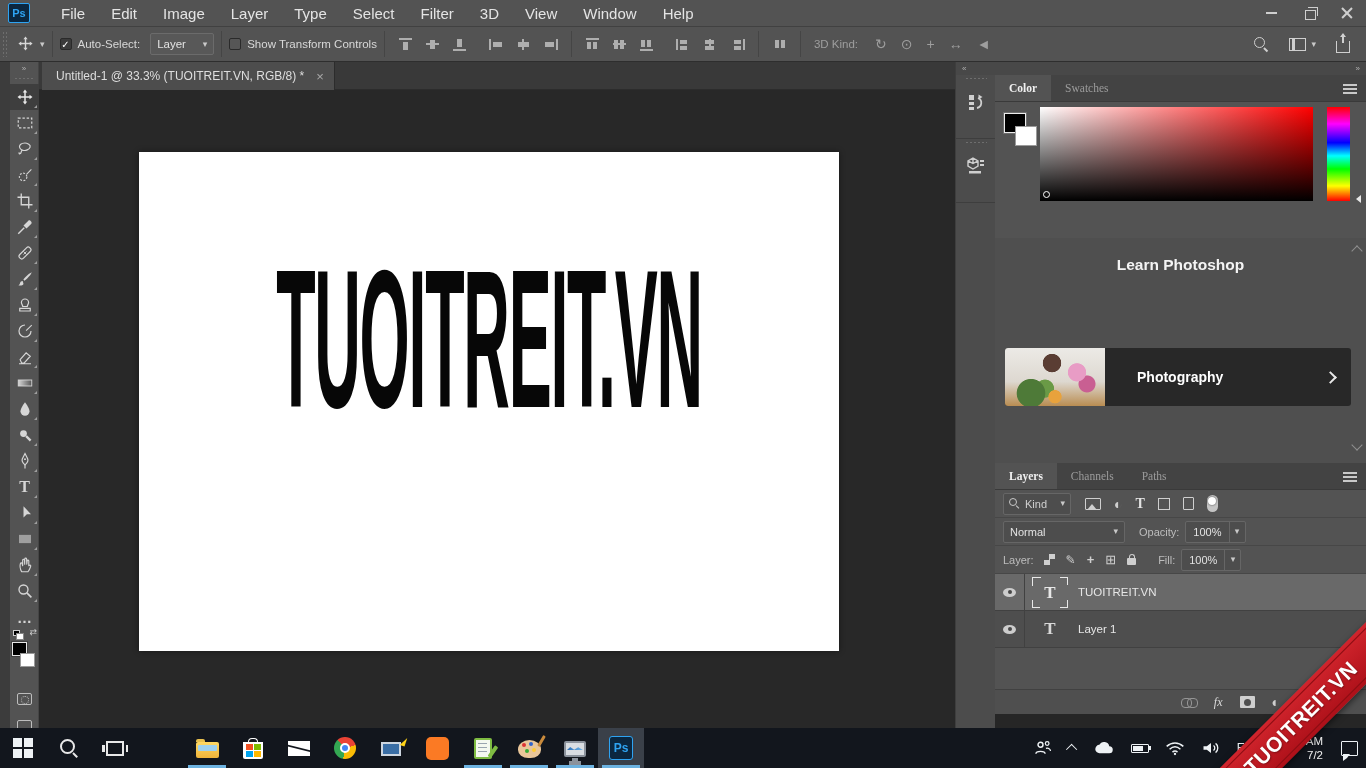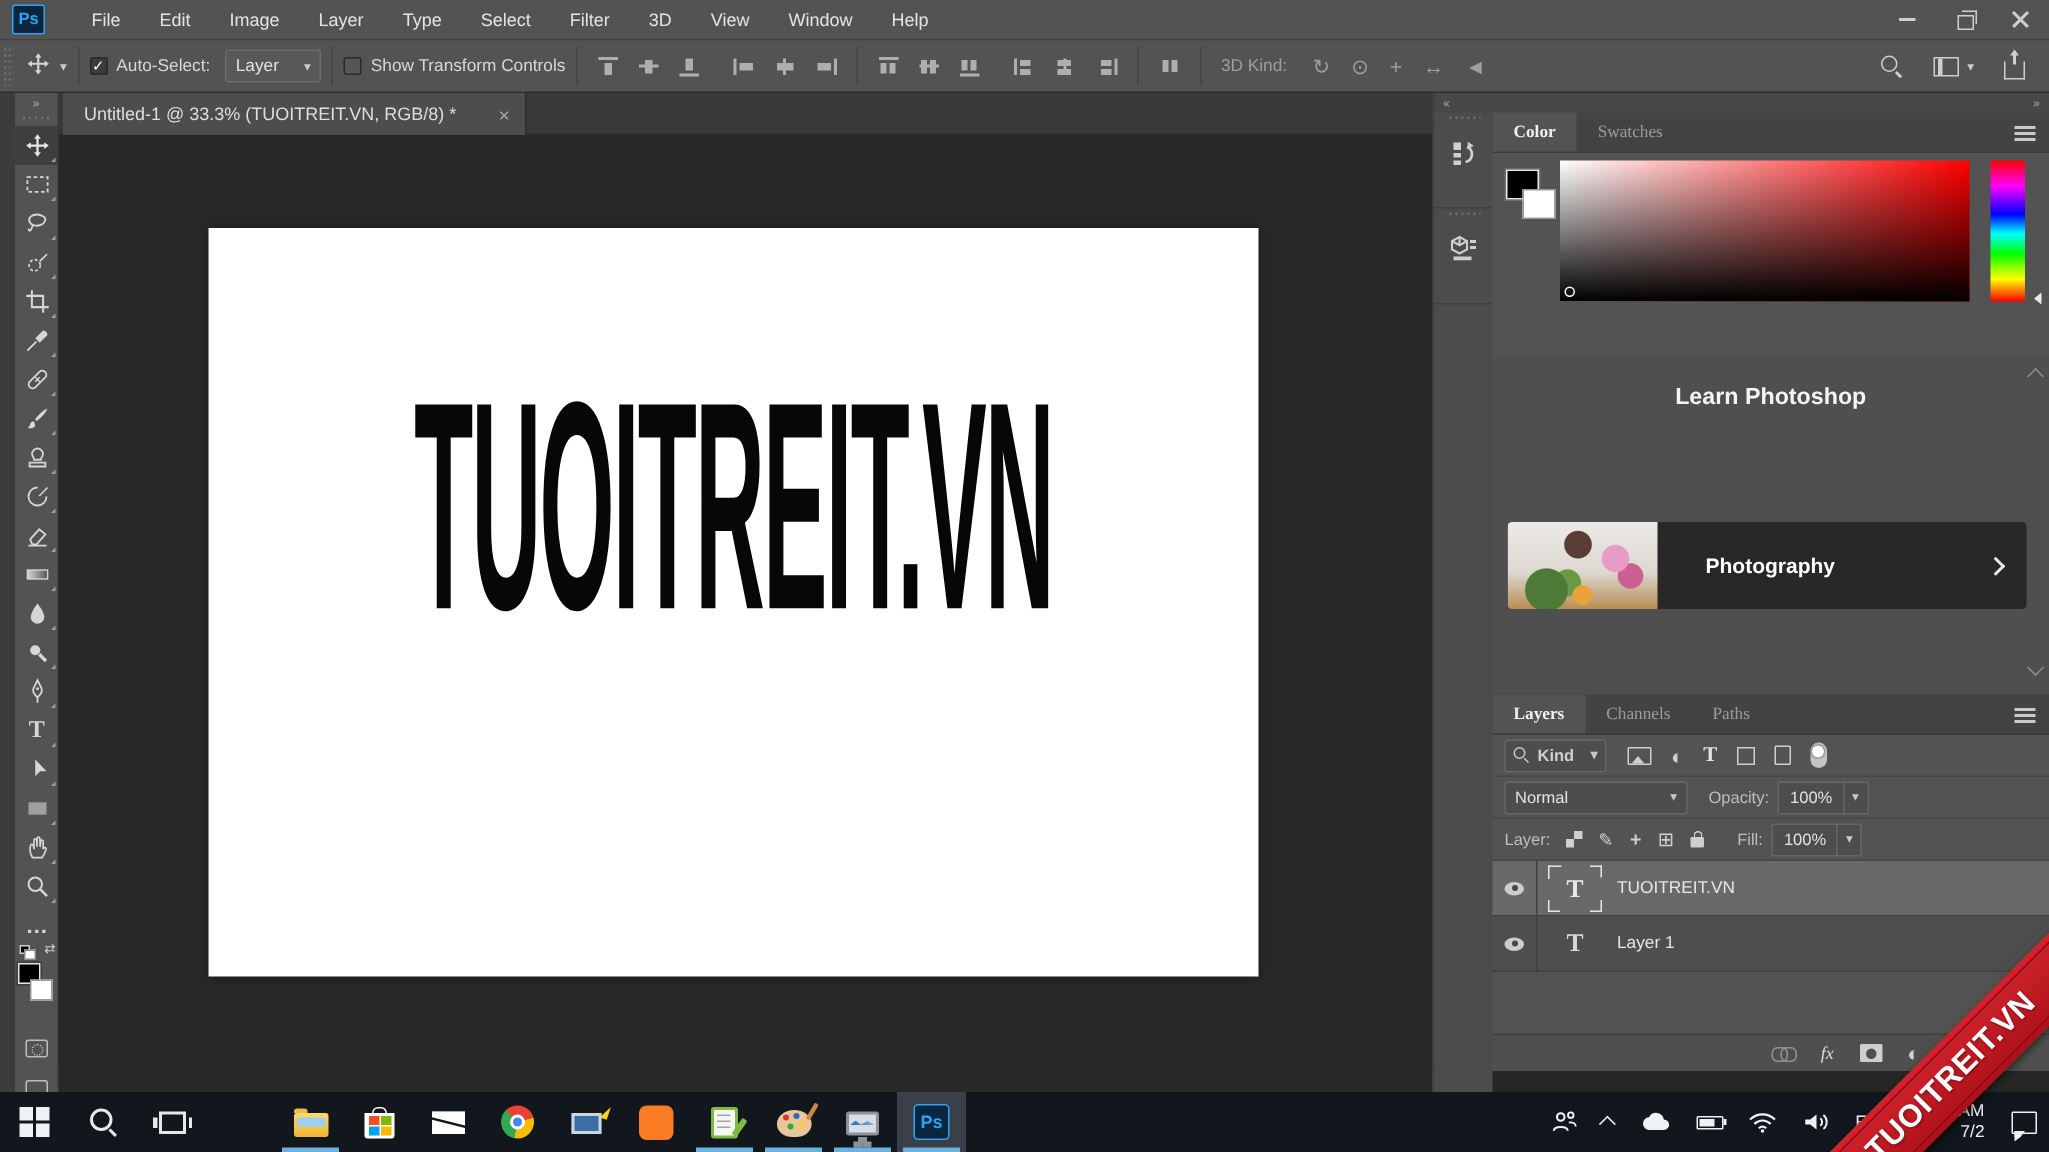--- a/index.html
+++ b/index.html
@@ -7,21 +7,21 @@
   .screen{position:relative;width:1366px;height:768px;overflow:hidden;
     font-family:"Liberation Sans",sans-serif;color:#dadada;background:#535353;
     -webkit-user-select:none;user-select:none;}
 
   
   .menubar{position:absolute;left:0;top:0;width:1366px;height:27px;background:#535353;
     border-bottom:1px solid #414141;display:flex;align-items:center;}
   .ps-logo{width:22px;height:20px;margin-left:8px;background:#0b2740;border:1px solid #2ea3f2;
     color:#2ea3f2;font-size:11px;font-weight:bold;display:flex;align-items:center;justify-content:center;border-radius:2px;}
   .menus{display:flex;margin-left:18px;gap:0;}
-  .menu-item{padding:4px 13px;font-size:12px;color:#e4e4e4;cursor:default;}
+  .menu-item{padding:4px 13px;font-size:15px;color:#e4e4e4;cursor:default;}
   .win-controls{margin-left:auto;display:flex;height:27px;}
   .wc{width:38px;height:27px;display:flex;align-items:center;justify-content:center;position:relative;}
   .wc-min::before{content:"";width:11px;height:2px;background:#cfcfcf;}
   .wc-restore::before{content:"";width:9px;height:8px;border:1.4px solid #cfcfcf;position:absolute;left:15px;top:10px;}
   .wc-restore::after{content:"";width:9px;height:8px;border:1.4px solid #cfcfcf;border-bottom:none;border-left:none;position:absolute;left:18px;top:7px;}
   .wc-close::before,.wc-close::after{content:"";position:absolute;width:14px;height:1.8px;background:#cfcfcf;left:12px;top:12.5px;}
   .wc-close::before{transform:rotate(45deg);} .wc-close::after{transform:rotate(-45deg);}
 
   
   .optionsbar{position:absolute;left:0;top:27px;width:1366px;height:35px;background:#535353;
@@ -78,21 +78,21 @@
   .fgbg .fg{position:absolute;left:2px;top:12px;width:15px;height:14px;background:#000;border:1px solid #e6e6e6;box-shadow:0 0 0 1px #3f3f3f;}
   .fgbg .bg{position:absolute;left:10px;top:23px;width:15px;height:14px;background:#fff;border:1px solid #9a9a9a;}
   .qmask{width:15px;height:12px;border:1.4px solid #bdbdbd;border-radius:2px;position:relative;}
   .qmask::after{content:"";position:absolute;left:3px;top:1.5px;width:6px;height:6px;border:1.2px dotted #bdbdbd;border-radius:50%;}
   .smode{width:15px;height:11px;border:1.4px solid #bdbdbd;border-radius:2px;}
 
   
   .docarea{position:absolute;left:39px;top:0;width:916px;height:666px;background:#282828;}
   .tabstrip{position:absolute;left:0;top:0;right:0;height:28px;background:#393939;border-bottom:1px solid #2c2c2c;}
   .doctab{position:absolute;left:3px;top:0;height:28px;background:#4d4d4d;display:flex;align-items:center;
-    padding:0 10px 0 14px;font-size:12px;color:#dedede;gap:28px;border-right:1px solid #2c2c2c;}
+    padding:0 10px 0 14px;font-size:12px;color:#dedede;gap:12px;border-right:1px solid #2c2c2c;}
   .doctab .close{color:#a8a8a8;font-size:13px;}
   .pasteboard{position:absolute;left:0;top:28px;right:0;bottom:17px;background:#282828;}
   .canvas{position:absolute;left:100px;top:90px;width:700px;height:499px;background:#ffffff;box-shadow:0 0 6px rgba(0,0,0,.45);}
   .canvas-text{position:absolute;left:50%;top:188px;transform:translate(-50%,-50%) scale(0.62,1.9);
     font-size:104px;font-weight:bold;letter-spacing:-2px;color:#070707;white-space:nowrap;}
   .statusbar{position:absolute;left:0;bottom:0;right:0;height:17px;background:#4b4b4b;border-top:1px solid #3a3a3a;
     font-size:11px;color:#c6c6c6;display:flex;align-items:center;}
   .status-zoom{margin-left:10px;width:60px;}
   .status-doc{background:#555555;height:17px;display:flex;align-items:center;padding:0 28px 0 14px;}
   .status-chev{width:7px;height:7px;border-top:1.5px solid #bdbdbd;border-right:1.5px solid #bdbdbd;transform:rotate(45deg);margin-left:14px;}
@@ -143,21 +143,21 @@
     radial-gradient(circle at 12% 30%,#9fb4bb 0 14%,rgba(0,0,0,0) 15%),
     linear-gradient(180deg,#c7ccc5 0%,#bcc3ba 45%,#c89a62 52%,#a87843 100%);}
   .card-label{margin-left:32px;font-size:14px;font-weight:bold;color:#fff;}
   .card-chev{margin-left:auto;margin-right:16px;width:9px;height:9px;border-top:2px solid #e8e8e8;border-right:2px solid #e8e8e8;transform:rotate(45deg);}
   .scrollchev{position:absolute;right:5px;width:8px;height:8px;border-top:1.6px solid #8f8f8f;border-right:1.6px solid #8f8f8f;}
   .sc-up{top:36px;transform:rotate(-45deg);}
   .sc-dn{bottom:14px;transform:rotate(135deg);}
 
   .layerspanel{position:absolute;left:0;top:401px;width:371px;height:265px;}
   .lr-row{height:28px;background:#535353;display:flex;align-items:center;font-size:11px;color:#cfcfcf;padding:0 8px;border-bottom:1px solid #474747;}
-  .kind-dd{width:68px;height:22px;background:#4d4d4d;border:1px solid #666;border-radius:2px;display:flex;align-items:center;padding:0 5px;gap:5px;font-weight:bold;}
+  .kind-dd{width:68px;height:22px;background:#4d4d4d;border:1px solid #666;border-radius:2px;display:flex;align-items:center;padding:0 5px;gap:5px;}
   .kind-dd .mag2{position:relative;width:11px;height:11px;flex:none;}
   .kind-dd .mag2::before{content:"";position:absolute;left:0;top:0;width:6px;height:6px;border:1.4px solid #c9c9c9;border-radius:50%;}
   .kind-dd .mag2::after{content:"";position:absolute;left:7px;top:7px;width:4px;height:1.4px;background:#c9c9c9;transform:rotate(45deg);transform-origin:left;}
   .kind-dd .caret{margin-left:auto;}
   .ficons{display:flex;align-items:center;gap:13px;margin-left:14px;}
   .fi-img{width:16px;height:12px;border:1.6px solid #cfcfcf;border-radius:1px;position:relative;overflow:hidden;}
   .fi-img::after{content:"";position:absolute;left:1px;bottom:-1px;width:0;height:0;border-left:5px solid transparent;border-right:5px solid transparent;border-bottom:6px solid #cfcfcf;}
   .fi-adj{font-size:14px;color:#cfcfcf;line-height:1;}
   .fi-type{font-family:"Liberation Serif",serif;font-weight:bold;font-size:14px;color:#e2e2e2;}
   .fi-shape{width:12px;height:12px;border:1.6px solid #cfcfcf;}

